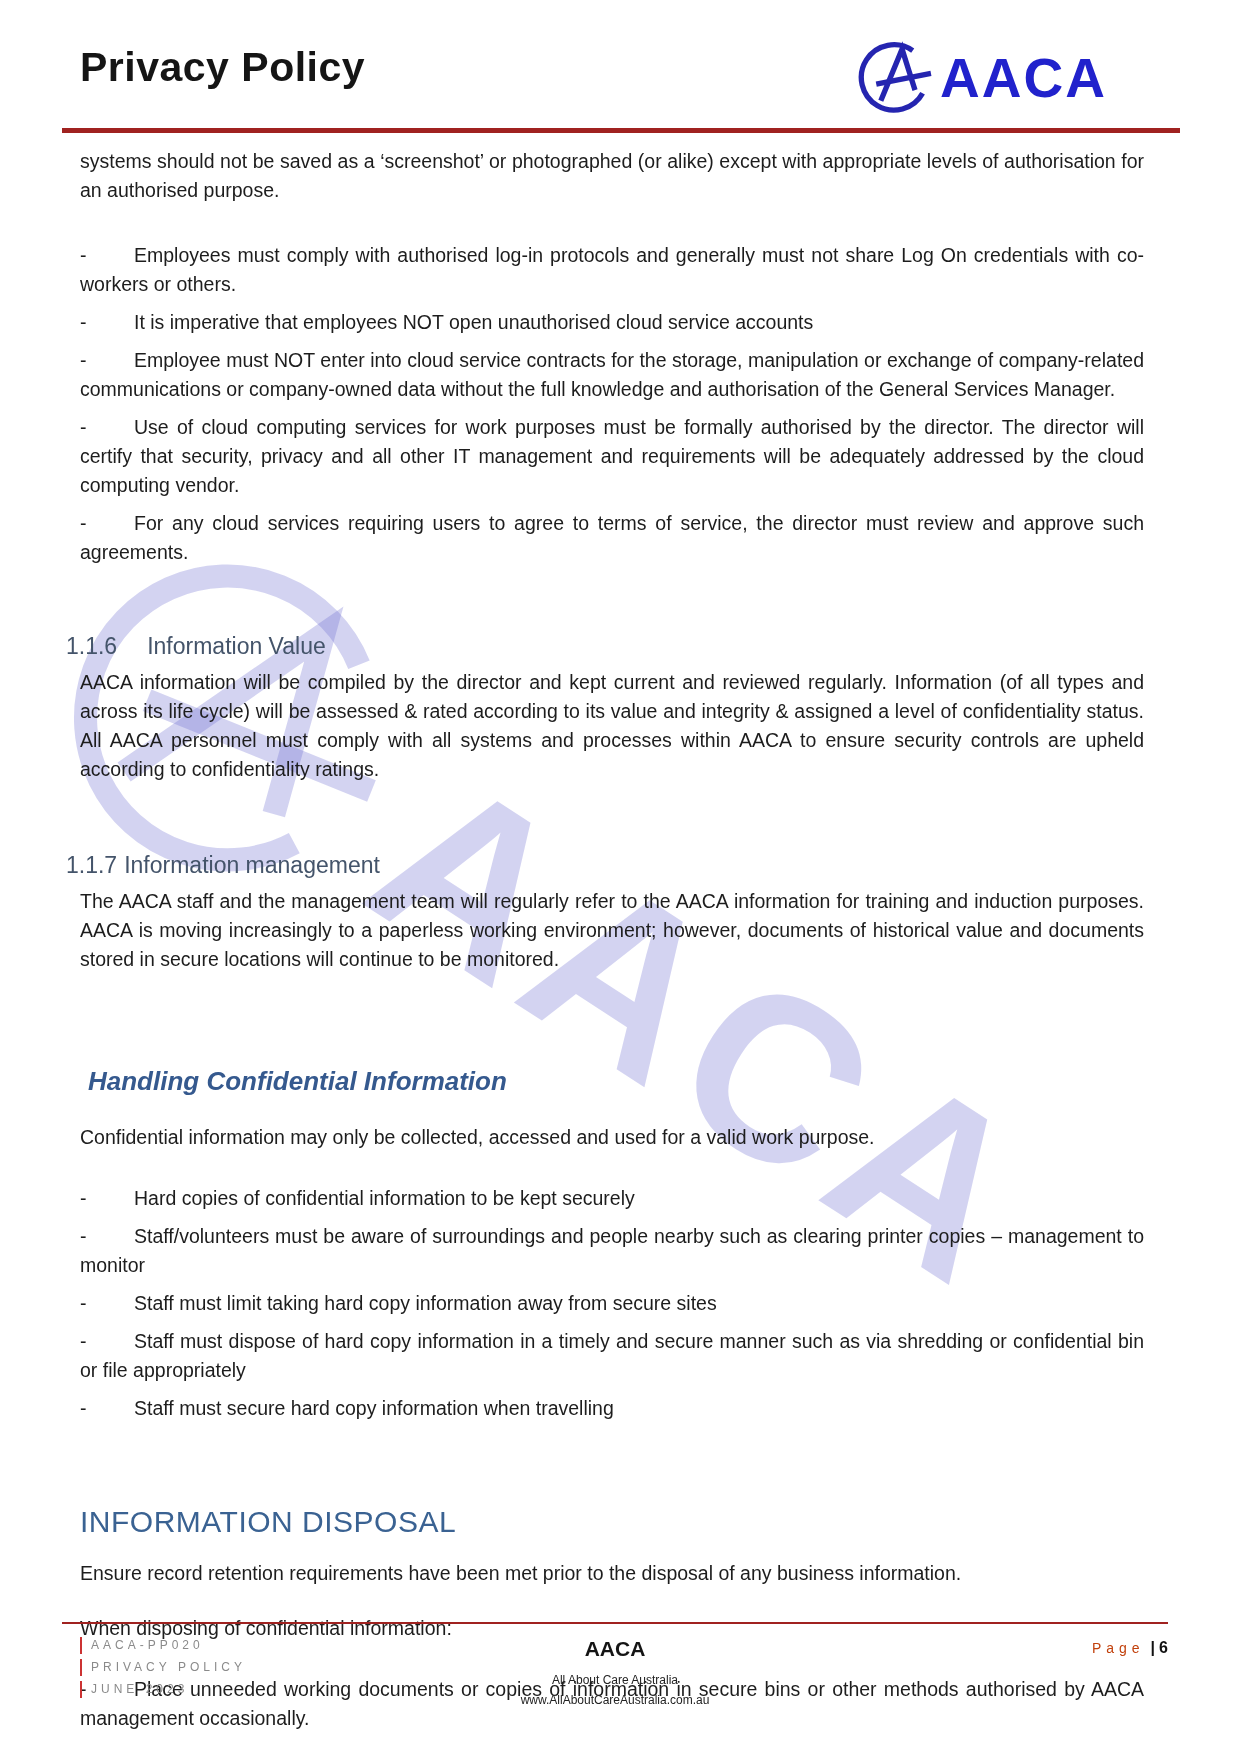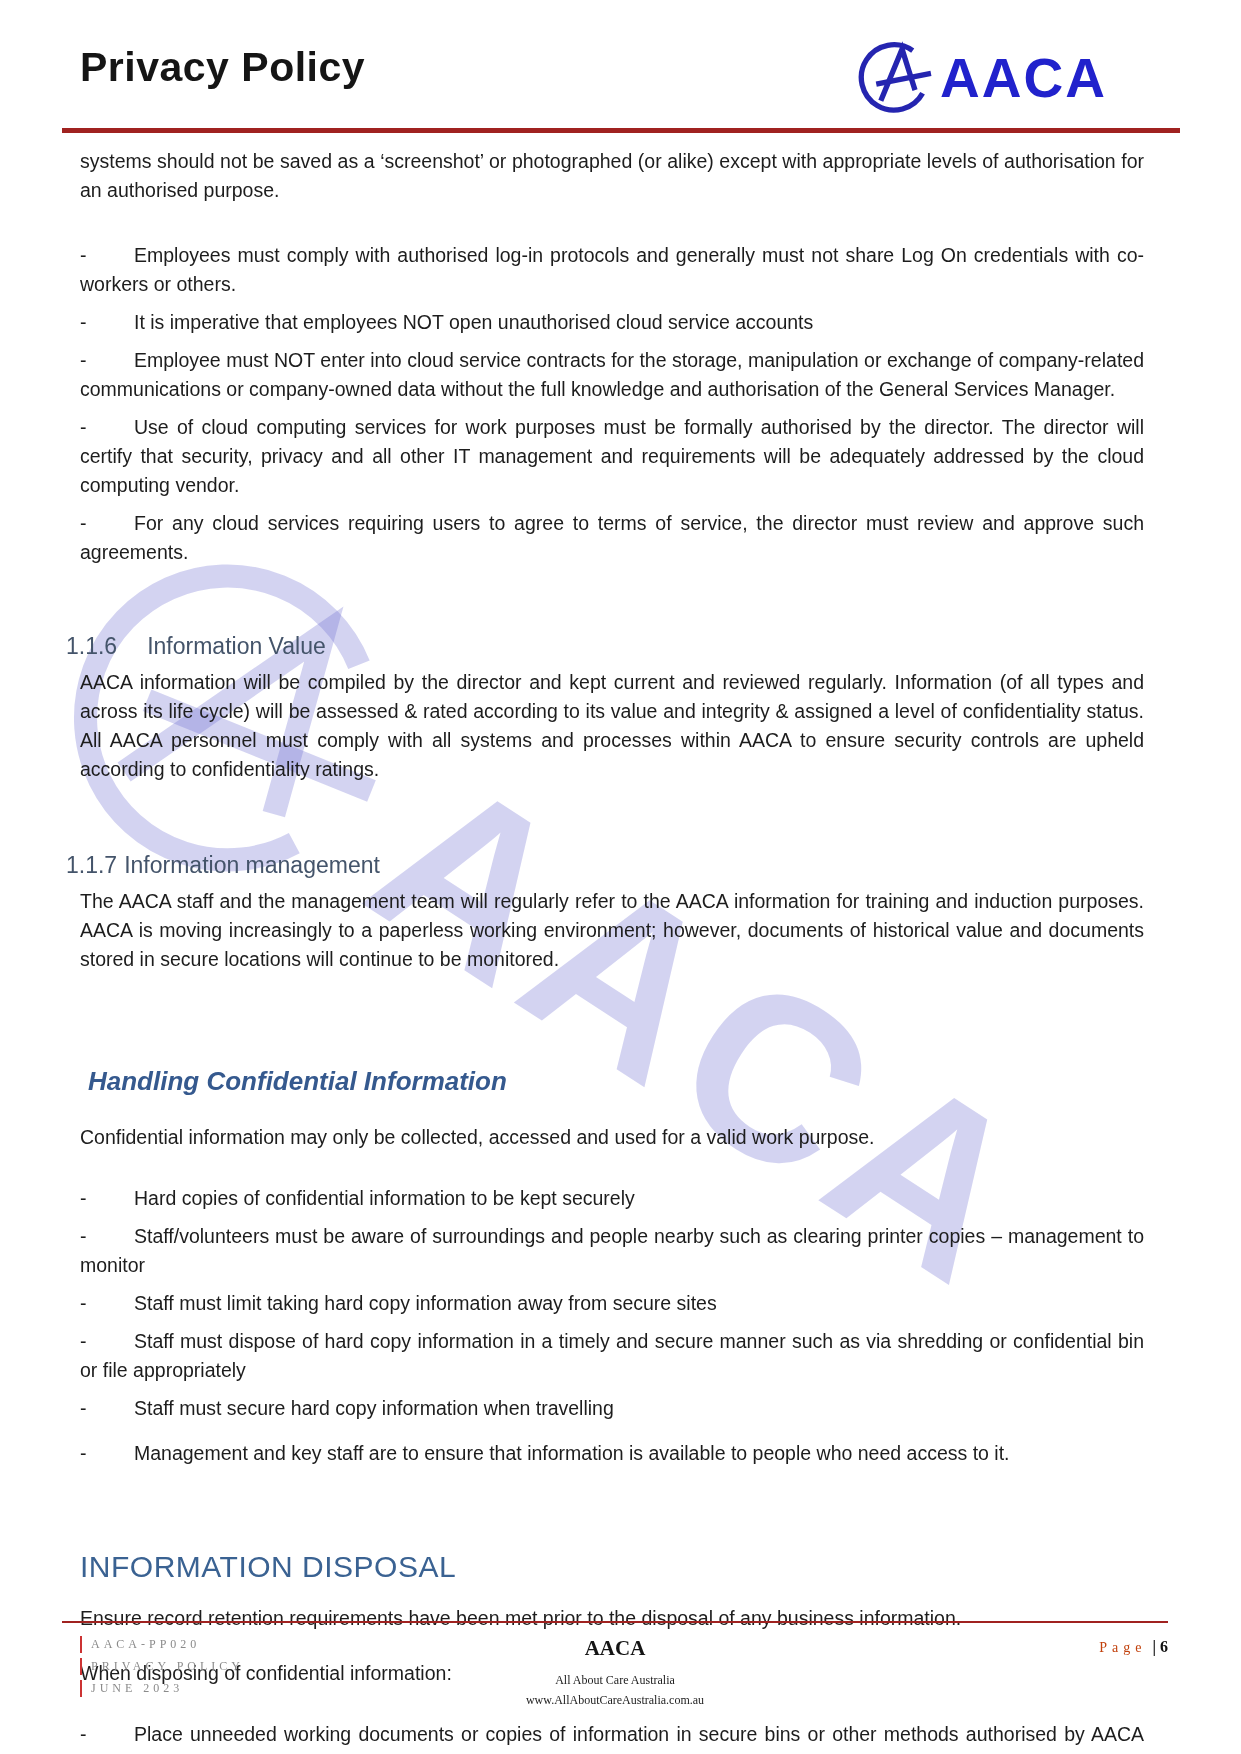--- a/index.html
+++ b/index.html
@@ -62,21 +62,21 @@
   .h-disposal {
     margin-top:82px; margin-bottom:20px;
     font-size:30px; font-weight:normal; color:#3a6292; letter-spacing:0.5px;
   }
   .p-gap { margin-top:26px; }
   .b-place { margin-top:32px; }
 
   
   footer { position:absolute; left:62px; right:73px; bottom:44px; z-index:1; }
   .f-rule { height:2px; background:#a02220; margin-bottom:13px; }
-  .f-cols { display:flex; align-items:flex-start;font-family:Liberation Serif, serif; }
+  .f-cols { display:flex; align-items:flex-start; }
   .f-left { width:320px; padding-left:18px; }
   .f-line {
     border-left:2px solid #cc3333; padding-left:9px; margin-bottom:5px;
     font-size:12px; letter-spacing:4px; color:#8a8a8a; line-height:17px;
   }
   .f-center { flex:1; text-align:center; }
   .f-org { font-size:21px; font-weight:bold; color:#141414; margin-bottom:9px; }
   .f-sub { font-size:12px; color:#222; line-height:20px; }
   .f-right { width:320px; text-align:right; font-size:14px; padding-top:2px; }
   .f-pagelabel { color:#c2410c; letter-spacing:5px; margin-right:6px; }
@@ -127,21 +127,20 @@
 
     <h3 class="h-handling">Handling Confidential Information</h3>
     <p class="just">Confidential information may only be collected, accessed and used for a valid work purpose.</p>
 
     <div class="bullets2">
       <p class="b just"><span class="m">-</span><span>Hard copies of confidential information to be kept securely</span></p>
       <p class="b just"><span class="m">-</span><span>Staff/volunteers must be aware of surroundings and people nearby such as clearing printer copies – management to monitor</span></p>
       <p class="b just"><span class="m">-</span><span>Staff must limit taking hard copy information away from secure sites</span></p>
       <p class="b just"><span class="m">-</span><span>Staff must dispose of hard copy information in a timely and secure manner such as via shredding or confidential bin or file appropriately</span></p>
       <p class="b just"><span class="m">-</span><span>Staff must secure hard copy information when travelling</span></p>
-      <p class="b just b-last"><span class="m">-</span><span>Management and key staff are to ensure that information is available to people who need access to it.</span></p>
     </div>
 
     <h2 class="h-disposal">INFORMATION DISPOSAL</h2>
     <p class="just">Ensure record retention requirements have been met prior to the disposal of any business information.</p>
     <p class="just p-gap">When disposing of confidential information:</p>
     <p class="b just b-place"><span class="m">-</span><span>Place unneeded working documents or copies of information in secure bins or other methods authorised by AACA management occasionally.</span></p>
   </main>
 
   <footer>
     <div class="f-rule"></div>

